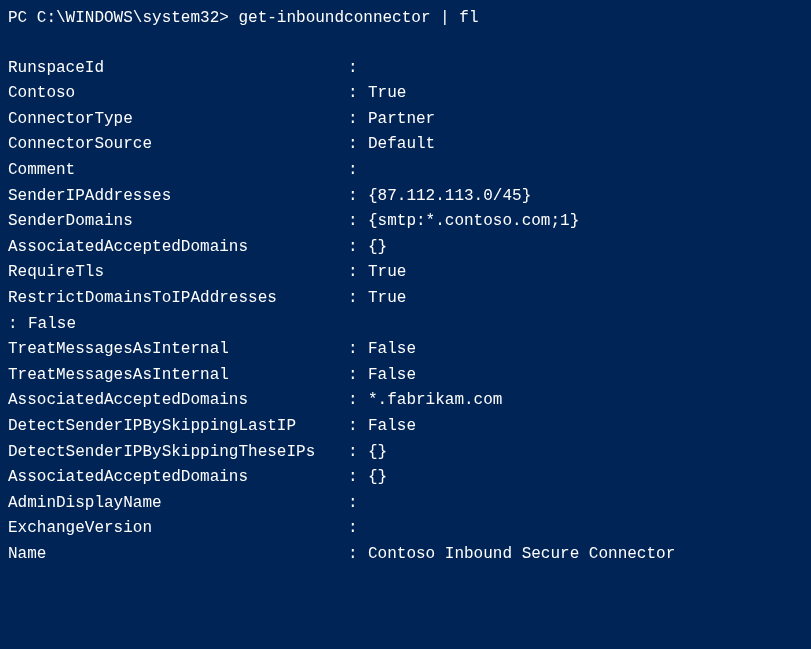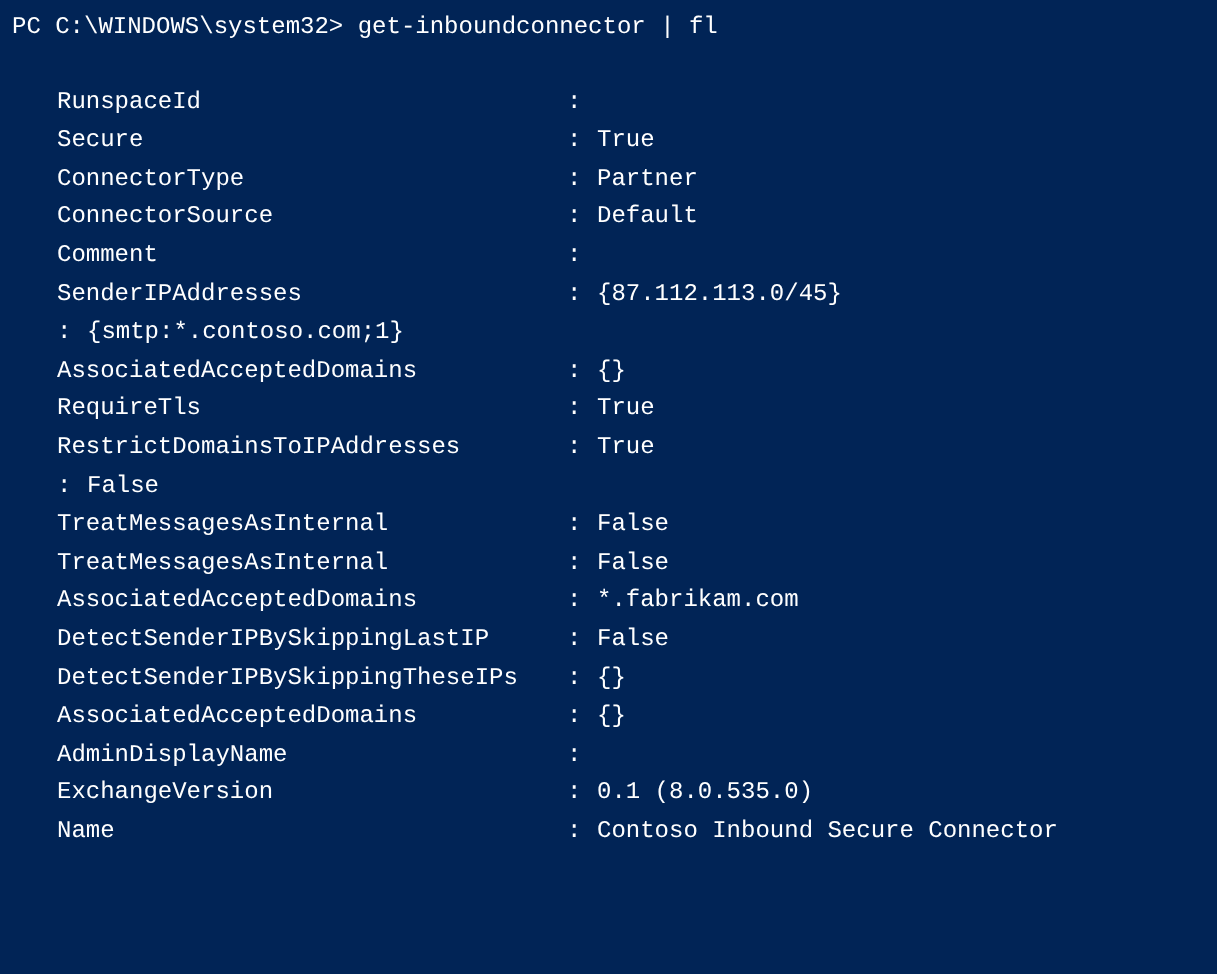--- a/index.html
+++ b/index.html
@@ -23,21 +23,20 @@
       margin-bottom: 24px;
     }
     .prompt {
       display: inline;
     }
     .command {
       display: inline;
     }
     .output-line {
       display: flex;
-      margin-left: 30px;
     }
     .prop-name {
       display: inline-block;
       width: 340px;
       flex-shrink: 0;
     }
     .colon {
       display: inline-block;
       width: 20px;
       flex-shrink: 0;
@@ -54,21 +53,21 @@
   <span> </span>
   <span class="command">get-inboundconnector | fl</span>
 </div>
 
 <div id="output">
     <div class="output-line">
       <span class="prop-name">RunspaceId</span>
       <span class="colon">:</span>
     </div>
     <div class="output-line">
-      <span class="prop-name">Secure</span>
+      <span class="prop-name">Contoso</span>
       <span class="colon">:</span>
       <span class="prop-value">True</span>
     </div>
     <div class="output-line">
       <span class="prop-name">ConnectorType</span>
       <span class="colon">:</span>
       <span class="prop-value">Partner</span>
     </div>
     <div class="output-line">
       <span class="prop-name">ConnectorSource</span>
@@ -79,20 +78,21 @@
       <span class="prop-name">Comment</span>
       <span class="colon">:</span>
       <span class="prop-value"></span>
     </div>
     <div class="output-line">
       <span class="prop-name">SenderIPAddresses</span>
       <span class="colon">:</span>
       <span class="prop-value">{87.112.113.0/45}</span>
     </div>
     <div class="output-line">
+      <span class="prop-name">SenderDomains</span>
       <span class="colon">:</span>
       <span class="prop-value">{smtp:*.contoso.com;1}</span>
     </div>
     <div class="output-line">
       <span class="prop-name">AssociatedAcceptedDomains</span>
       <span class="colon">:</span>
       <span class="prop-value">{}</span>
     </div>
     <div class="output-line">
       <span class="prop-name">RequireTls</span>
@@ -139,20 +139,19 @@
       <span class="prop-value">{}</span>
     </div>
     <div class="output-line">
       <span class="prop-name">AdminDisplayName</span>
       <span class="colon">:</span>
       <span class="prop-value"></span>
     </div>
     <div class="output-line">
       <span class="prop-name">ExchangeVersion</span>
       <span class="colon">:</span>
-      <span class="prop-value">0.1 (8.0.535.0)</span>
     </div>
     <div class="output-line">
       <span class="prop-name">Name</span>
       <span class="colon">:</span>
       <span class="prop-value">Contoso Inbound Secure Connector</span>
     </div>
   </div>
 
 </body></html>

